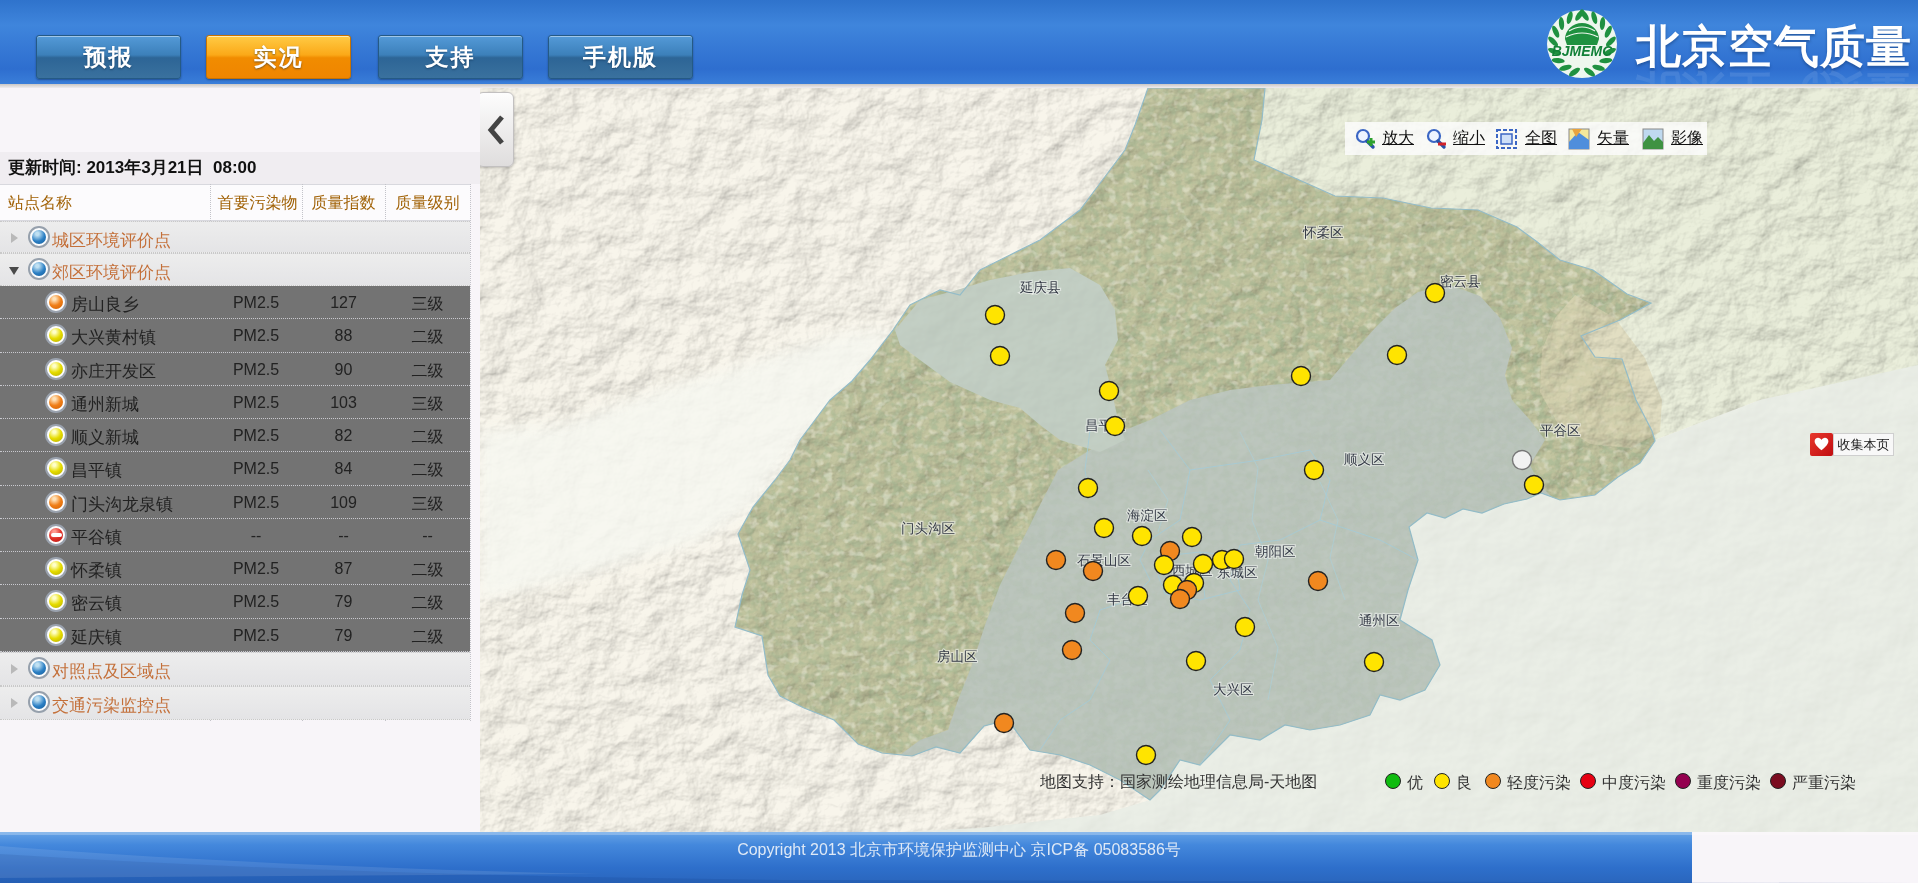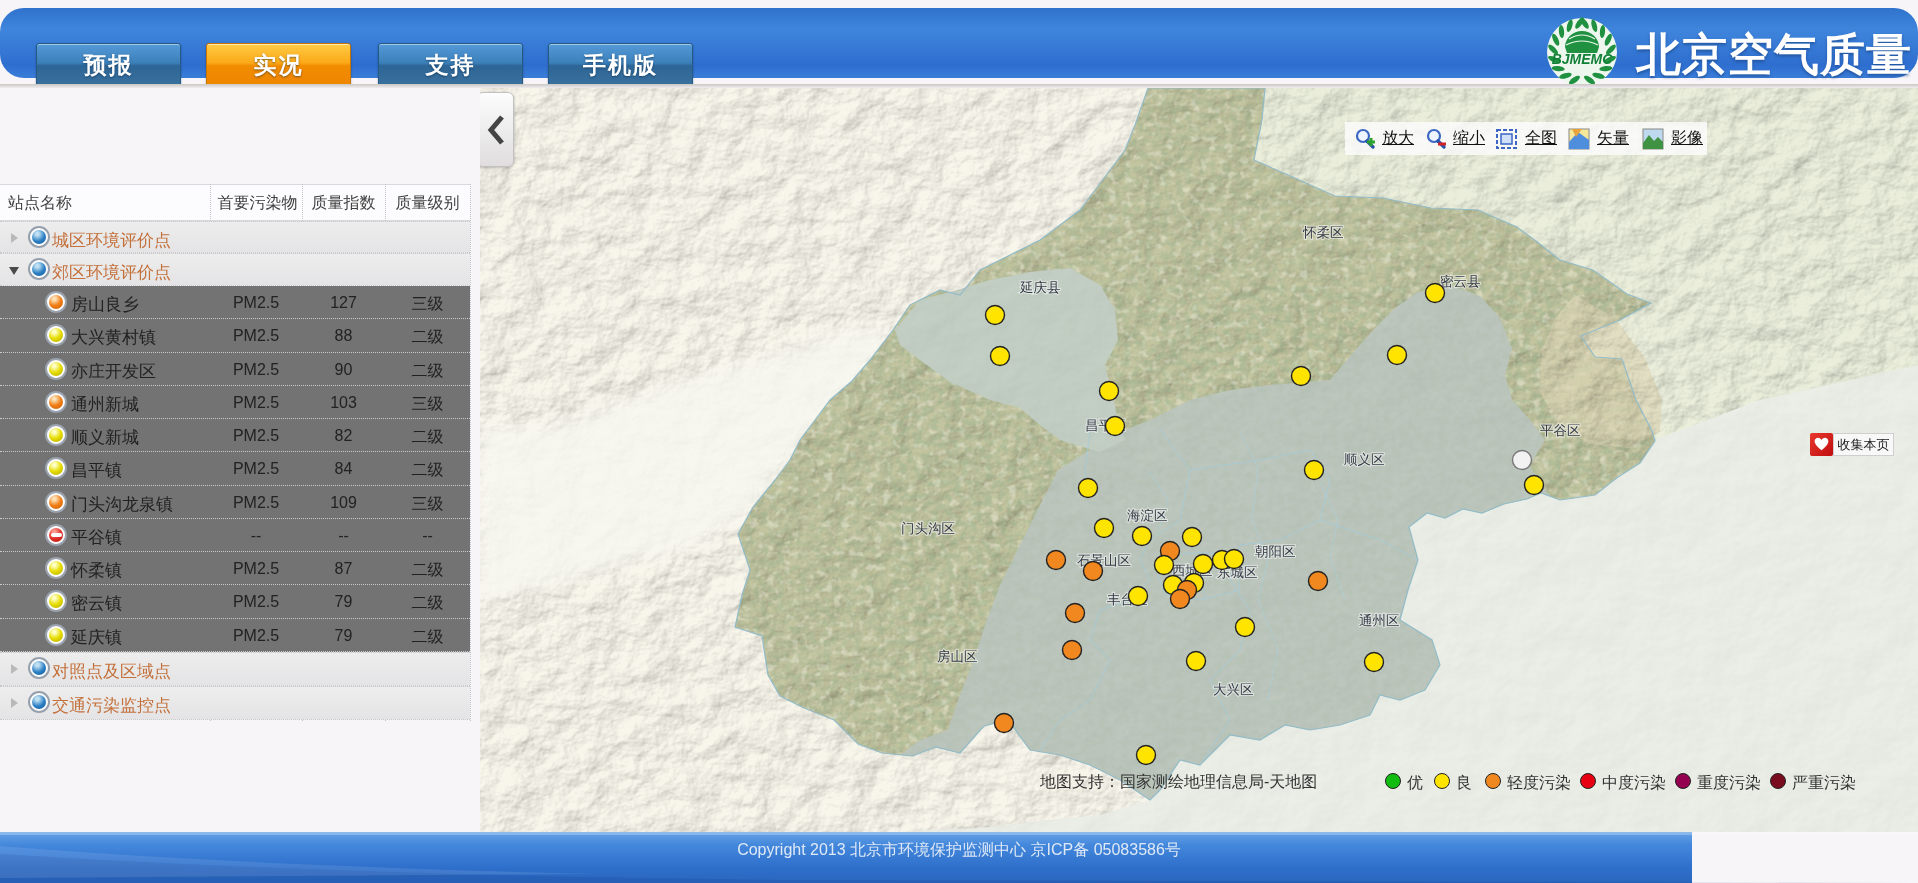--- a/index.html
+++ b/index.html
@@ -1,19 +1,19 @@
 <!DOCTYPE html>
 <html><head><meta charset="utf-8">
 <style>
 * { margin:0; padding:0; box-sizing:border-box; }
 html,body { width:1918px; height:883px; overflow:hidden; font-family:"Liberation Sans",sans-serif; background:#f8f5f9; }
 #page { position:relative; width:1918px; height:883px; }
 
-#hdr { position:absolute; left:0; top:8px; width:1918px; height:70px;
-  background:linear-gradient(180deg,#2f73cc 0%,#3f85dc 30%,#2e6ecf 82%,#3a7ed9 100%);border-radius:24px; }
+#hdr { position:absolute; left:0; top:0; width:1918px; height:84px;
+  background:linear-gradient(180deg,#2f73cc 0%,#3f85dc 30%,#2e6ecf 82%,#3a7ed9 100%); }
 #hdrstrip { position:absolute; left:0; top:84px; width:1918px; height:4px;
   background:linear-gradient(180deg,#cac7c4,#efedf0); }
 .navbtn { position:absolute; top:35px; width:145px; height:44px; border-radius:3px;
   color:#fff; font-size:23px; font-weight:bold; text-align:center; line-height:42px;
   text-shadow:0 1px 2px rgba(0,30,60,.5); letter-spacing:2px;
   background:linear-gradient(180deg,#549ad8 0%,#3c80ba 45%,#2d6596 52%,#3a719e 100%);
   border:1px solid #255a85; box-shadow:inset 0 1px 0 rgba(255,255,255,.45), 0 1px 2px rgba(0,20,50,.4); }
 .navbtn.act { background:linear-gradient(180deg,#ffcb45 0%,#fba918 45%,#f18c00 52%,#ef8500 100%);
   border:1px solid #c97300; box-shadow:inset 0 1px 0 rgba(255,255,255,.6), 0 1px 2px rgba(0,20,50,.4); }
 #logo { position:absolute; left:1545px; top:9px; }
@@ -30,21 +30,21 @@
 .tab { position:absolute; top:15px; height:37px; border-radius:5px; font-size:19px; font-weight:bold;
   text-align:center; line-height:35px; }
 #tab1 { left:112px; width:124px; color:#222; background:linear-gradient(180deg,#fdfdfd,#e4e2e6);
   border:1px solid #b9b7bd; }
 #tab2 { left:275px; width:128px; color:#fff; background:linear-gradient(180deg,#66a9f7,#3e8df2);
   border:1px solid #2d7be0; box-shadow:0 1px 2px rgba(0,0,0,.25); }
 #updrow { position:absolute; left:0; top:64px; width:480px; height:32px; color:#111;
   font-size:17px; font-weight:bold; line-height:32px; background:#f0edf1; }
 #updrow span { margin-left:8px; }
 #thead { position:absolute; left:0; top:96px; width:470px; height:37px; background:#fcfbfd;
-  border-top:1px solid #d8d8de; border-bottom:1px solid #d8d8de; font-size:16px; color:#404040; }
+  border-top:1px solid #d8d8de; border-bottom:1px solid #d8d8de; font-size:16px; color:#a16207; }
 #thead span { position:absolute; top:8px; }
 .vline { position:absolute; top:96px; width:0; height:537px; border-left:1px dotted #c3c3c9; }
 #tbody { position:absolute; left:0; top:0; width:470px; }
 .grow { position:absolute; left:0; width:470px; background:linear-gradient(180deg,#ededed,#e4e4e6);
   border-top:1px dotted #c9c9c9; border-bottom:1px dotted #c9c9c9;
   color:#c4703a; font-size:17px;text-decoration:underline; }
 .grow .gtxt { position:absolute; left:52px; top:7px; }
 .bled { position:absolute; left:28px; top:4px; width:22px; height:22px; border-radius:50%;
   box-sizing:border-box; border:2px solid #96a0ac; background:#fcfdfe; }
 .bled::after { content:""; position:absolute; left:2px; top:2px; width:14px; height:14px; border-radius:50%;
@@ -242,20 +242,21 @@
 <circle cx="1146" cy="755" r="9.5" fill="#ffe400" stroke="#222" stroke-width="1.4"></circle>
     </svg>
   </div>
   <div id="collapse">
       <svg width="20" height="30" viewBox="0 0 20 30">
         <path d="M16 2 L5 15 L16 28" fill="none" stroke="#444" stroke-width="5"></path>
       </svg>
     </div>
 
   <div id="panel">
+    <div id="updrow"><span>更新时间: 2013年3月21日&nbsp; 08:00</span></div>
     <div id="thead">
       <span style="left:8px">站点名称</span>
       <span style="left:213px;width:89px;text-align:center">首要污染物</span>
       <span style="left:302px;width:83px;text-align:center">质量指数</span>
       <span style="left:385px;width:85px;text-align:center">质量级别</span>
     </div>
     <div class="vline" style="left:210px"></div>
     <div class="vline" style="left:302px"></div>
     <div class="vline" style="left:385px"></div>
     <div class="vline" style="left:470px"></div>

